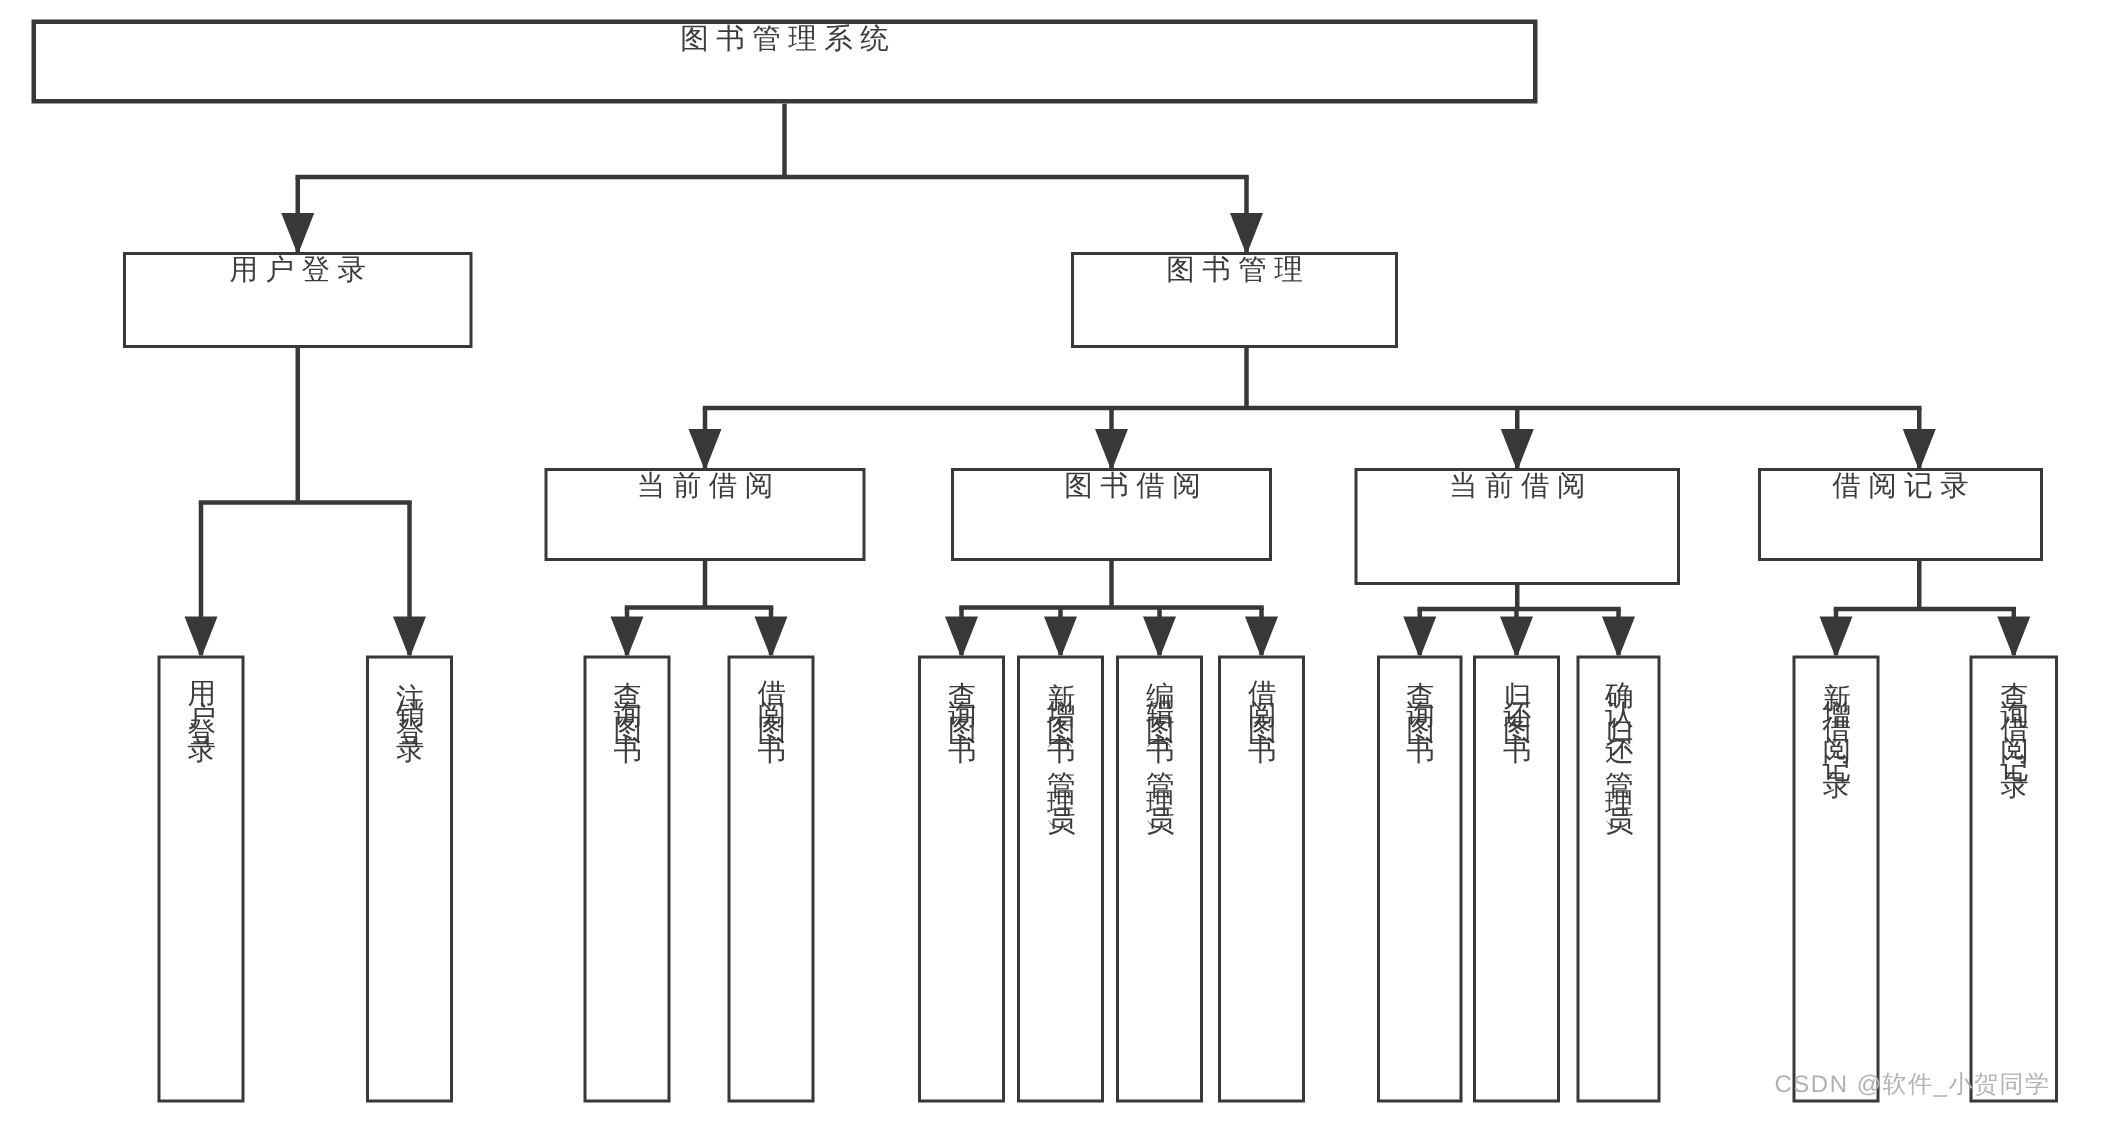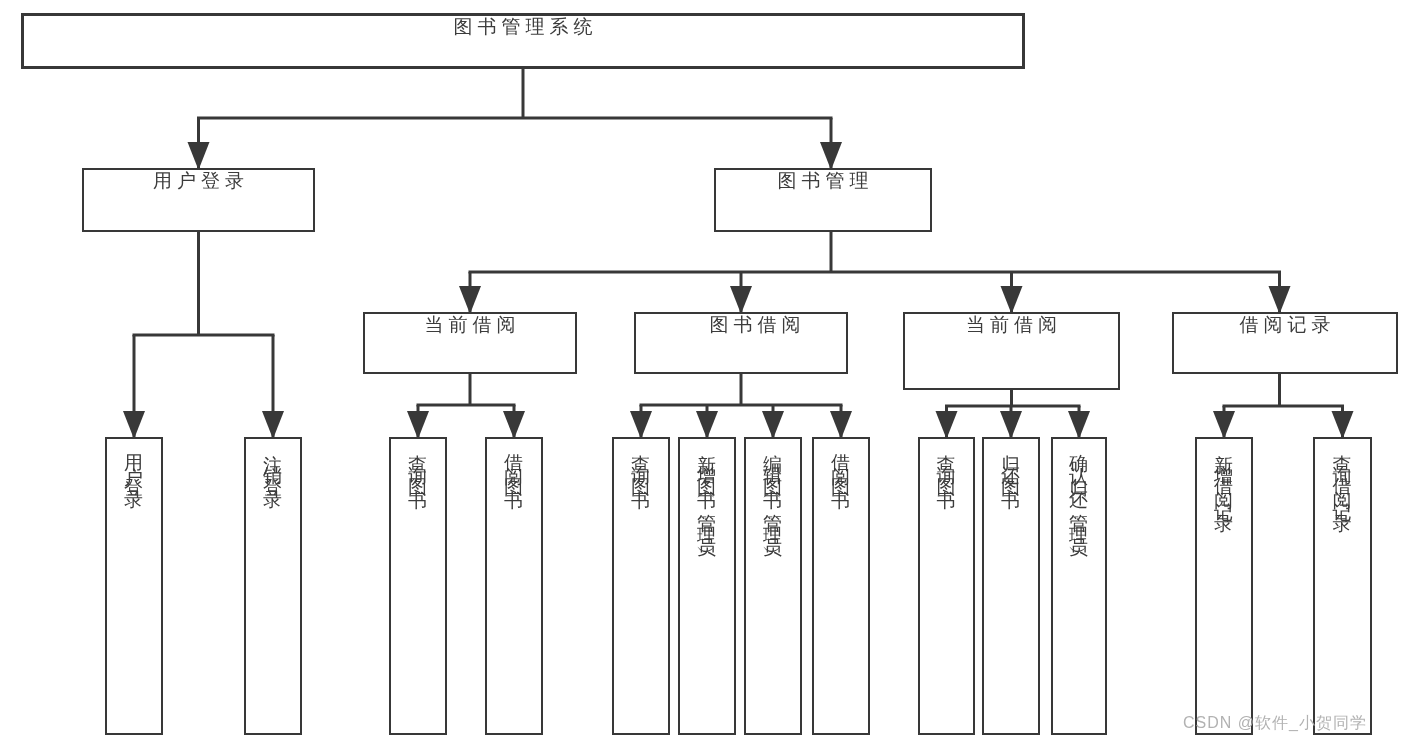--- a/index.html
+++ b/index.html
@@ -131,21 +131,21 @@
     </div>
     <div class="node" style="left: 363px; top: 312px; width: 214px; height: 62px;">
       <span>当前借阅</span>
     </div>
     <div class="node" style="left: 634px; top: 312px; width: 214px; height: 62px; padding-left: 28px;">
       <span>图书借阅</span>
     </div>
     <div class="node" style="left: 903px; top: 312px; width: 217px; height: 78px;">
       <span>当前借阅</span>
     </div>
-    <div class="node" style="left: 1172px; top: 312px; width: 226px; height: 62px;">
+    <div class="node" style="left: 1172px; top: 312px; width: 190px; height: 62px;">
       <span>借阅记录</span>
     </div>
     <div class="node vertical" style="left: 105px; top: 437px; width: 58px; height: 298px;">
       <span>用户登录</span>
     </div>
     <div class="node vertical" style="left: 244px; top: 437px; width: 58px; height: 298px;">
       <span>注销登录</span>
     </div>
     <div class="node vertical" style="left: 389px; top: 437px; width: 58px; height: 298px;">
       <span>查询图书</span>

